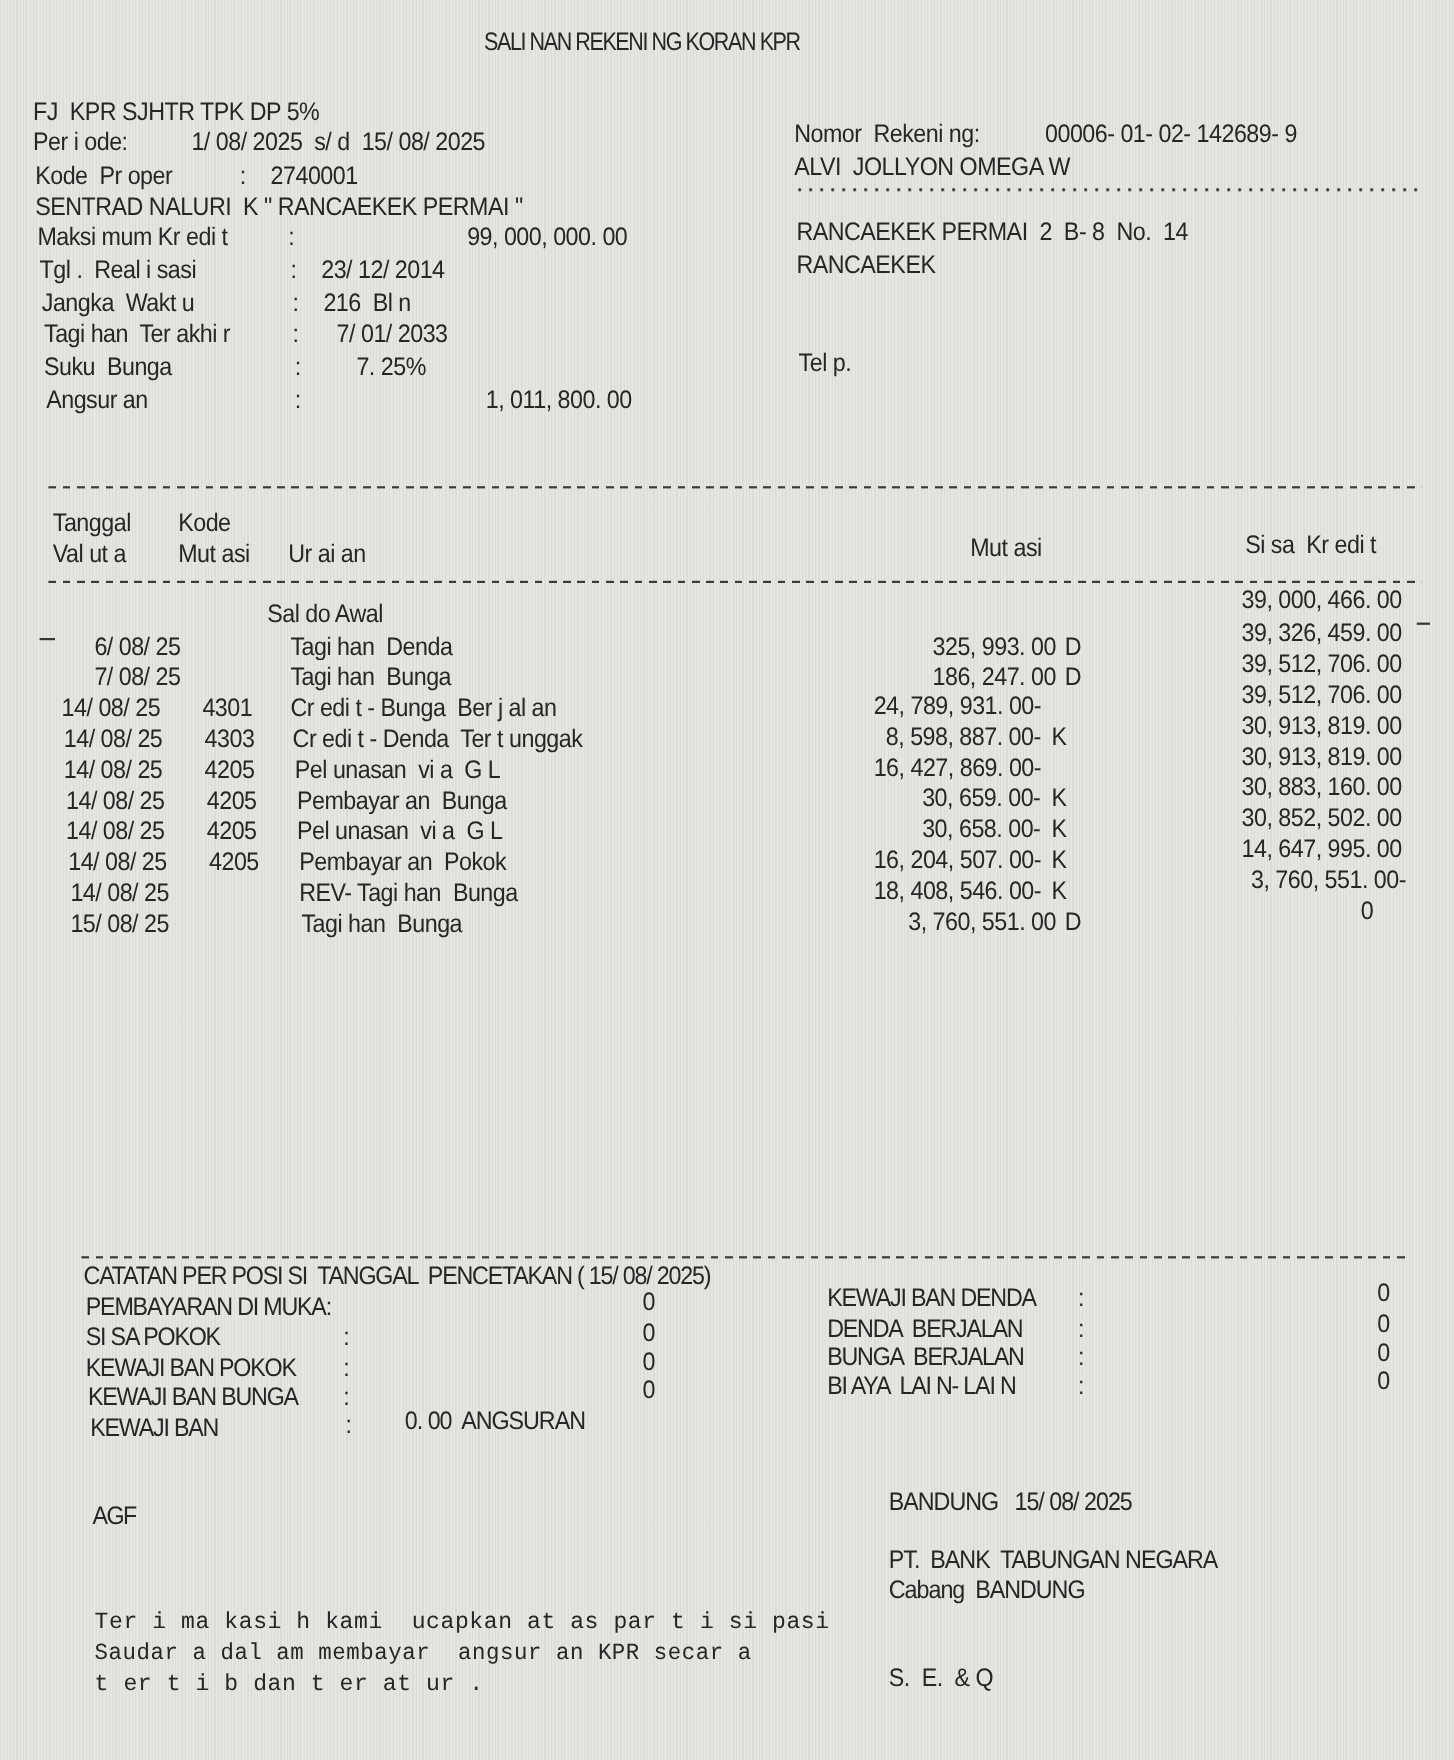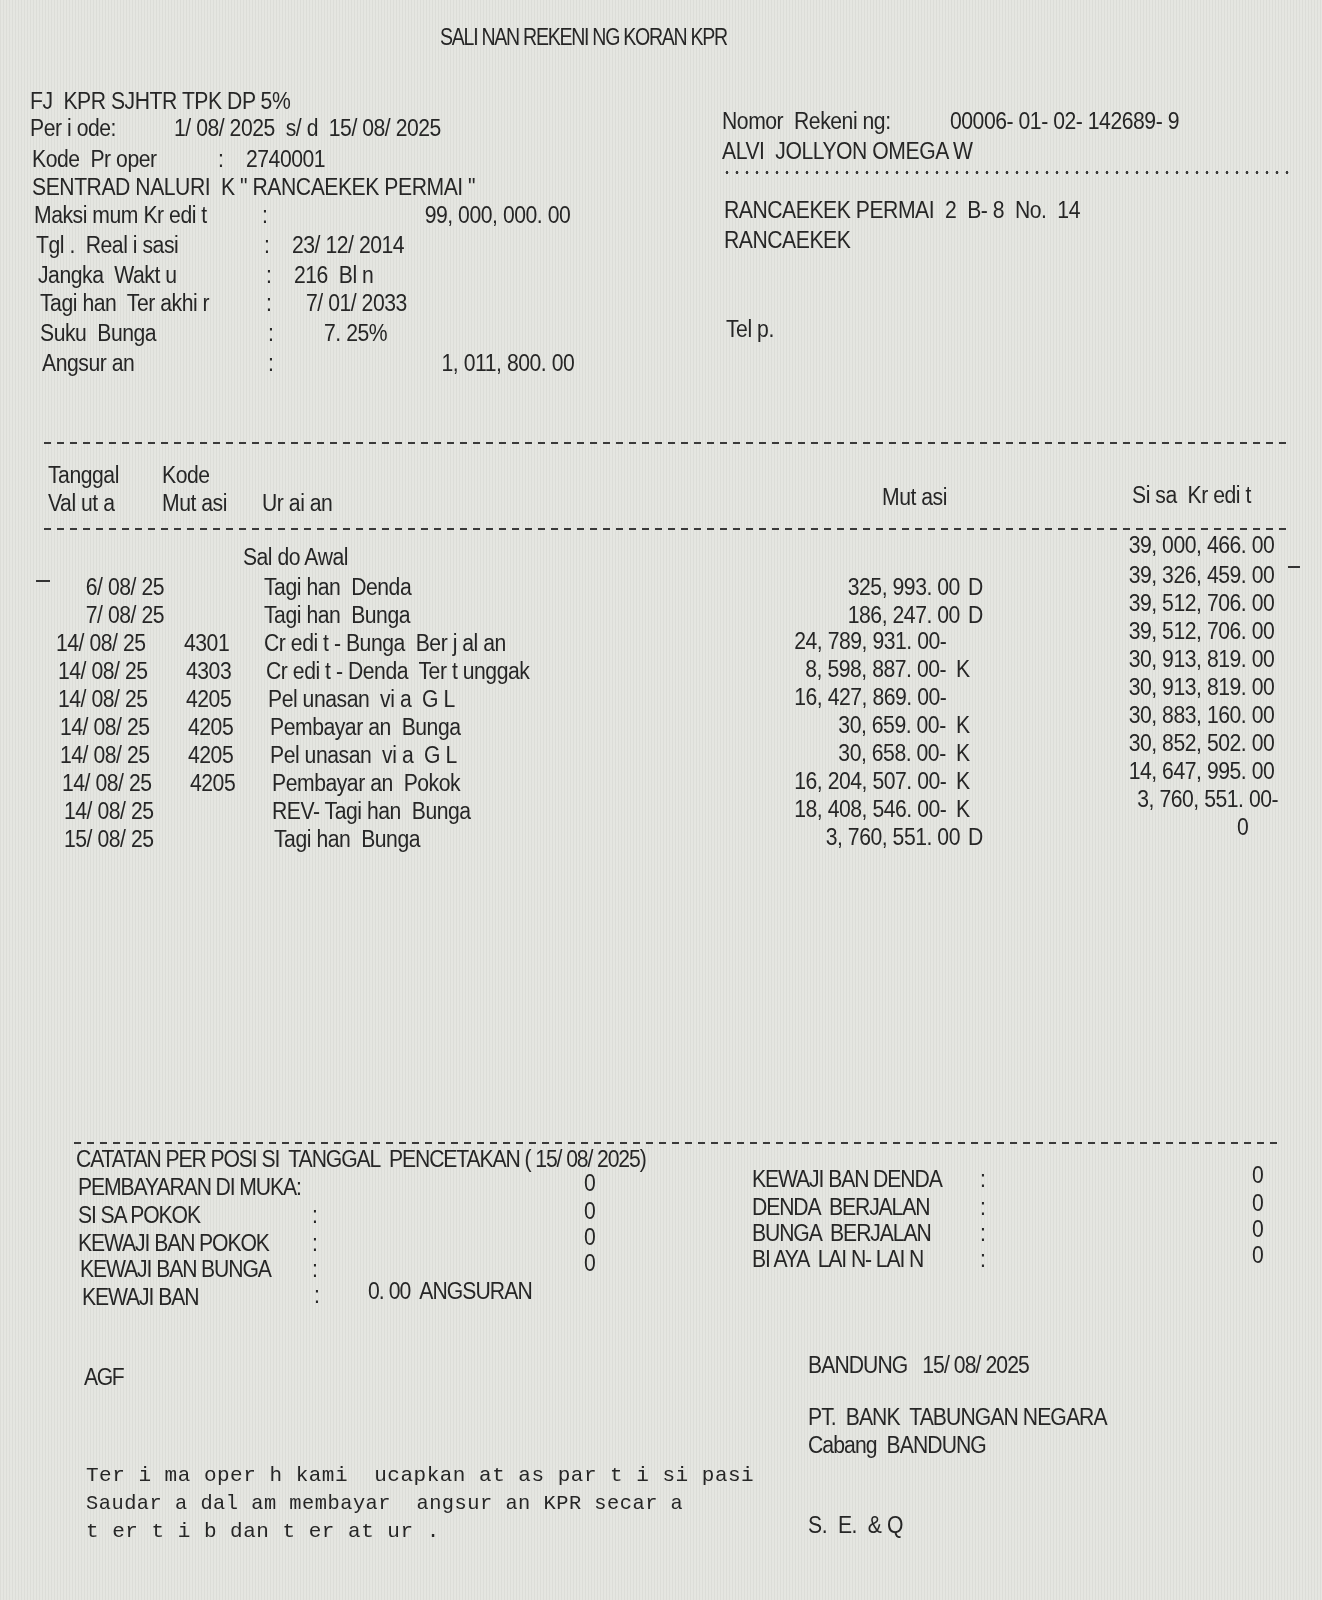--- a/index.html
+++ b/index.html
@@ -230,16 +230,16 @@
 </div>
 
 <div>
   <div class="abs txt" style="left:84px; top:1364px; letter-spacing:-1.5px;">AGF</div>
 
   <div class="abs txt" style="left:808px; top:1352px; letter-spacing:-1px;">BANDUNG   15/ 08/ 2025</div>
   <div class="abs txt" style="left:808px; top:1404px; letter-spacing:-1px;">PT.  BANK  TABUNGAN NEGARA</div>
   <div class="abs txt" style="left:808px; top:1432px; letter-spacing:-1px;">Cabang  BANDUNG</div>
   <div class="abs txt" style="left:808px; top:1512px;">S.  E.  &amp; Q</div>
 
-  <div class="abs mono" style="left:86px; top:1464px;">Ter i ma oper h kami  ucapkan at as par t i si pasi</div>
+  <div class="abs mono" style="left:86px; top:1464px;">Ter i ma kasi h kami  ucapkan at as par t i si pasi</div>
   <div class="abs mono" style="left:86px; top:1492px; transform:scaleX(0.97); transform-origin:left top;">Saudar a dal am membayar  angsur an KPR secar a</div>
   <div class="abs mono" style="left:86px; top:1520px;">t er t i b dan t er at ur .</div>
 </div>
 
 </body></html>

